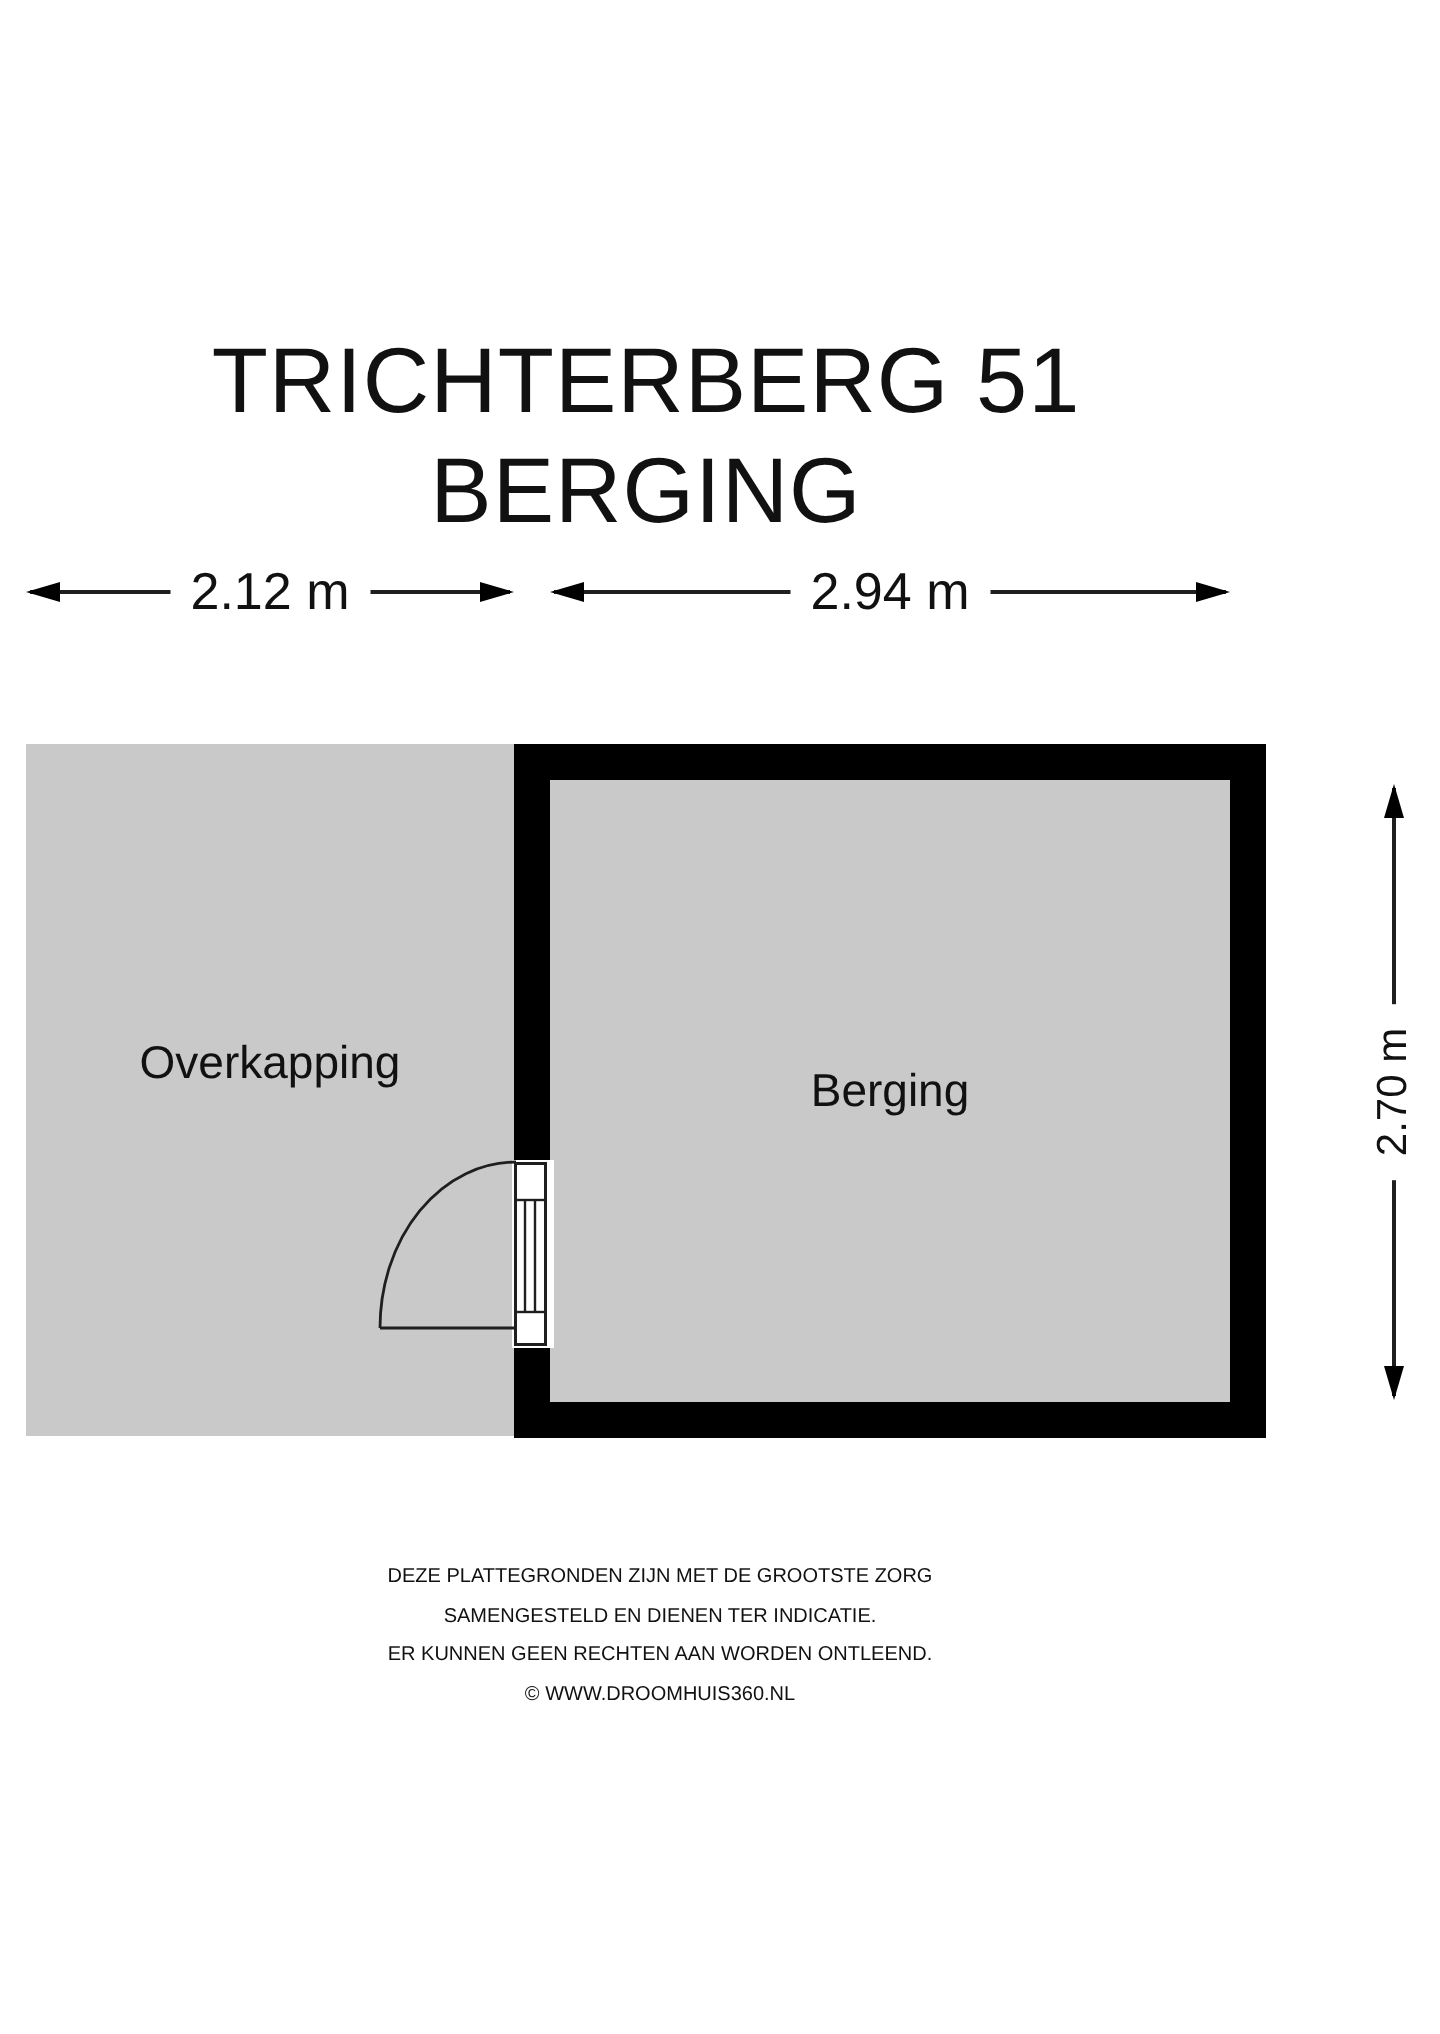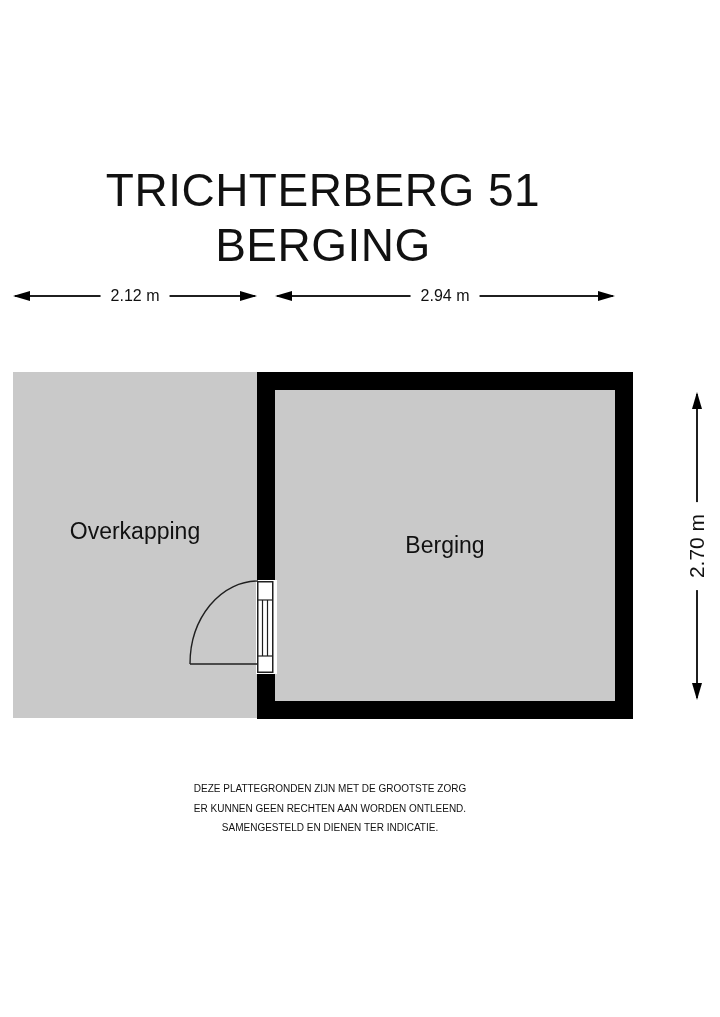--- a/index.html
+++ b/index.html
@@ -14,21 +14,21 @@
     letter-spacing:0.5px;white-space:nowrap;
   }
   
   .dim-h{position:absolute;height:16px;}
   .dim-h .dim-line{position:absolute;left:2px;right:2px;top:7px;height:2px;background:#1f1f1f;}
   .dim-h .ah{position:absolute;width:0;height:0;top:3px;}
   .dim-h .ah.left{left:0;border-top:5px solid transparent;border-bottom:5px solid transparent;border-right:17px solid #000;}
   .dim-h .ah.right{right:0;border-top:5px solid transparent;border-bottom:5px solid transparent;border-left:17px solid #000;}
   .dim-h .dim-label{
     position:absolute;left:50%;top:8px;transform:translate(-50%,-50%);
-    background:#fff;padding:0 10px;font-size:16px;white-space:nowrap;color:#111;
+    background:#fff;padding:0 10px;font-size:26px;white-space:nowrap;color:#111;
   }
   .dim-v{position:absolute;width:16px;}
   .dim-v .dim-line{position:absolute;top:2px;bottom:2px;left:7px;width:2px;background:#1f1f1f;}
   .dim-v .ah{position:absolute;width:0;height:0;left:3px;}
   .dim-v .ah.up{top:0;border-left:5px solid transparent;border-right:5px solid transparent;border-bottom:17px solid #000;}
   .dim-v .ah.down{bottom:0;border-left:5px solid transparent;border-right:5px solid transparent;border-top:17px solid #000;}
   .dim-v .dim-label{
     position:absolute;left:8px;top:50%;
     transform:translate(-50%,-50%) rotate(-90deg);
     background:#fff;padding:0 12px;font-size:21px;white-space:nowrap;color:#111;
@@ -117,17 +117,18 @@
 
     <svg class="door-swing" width="95" height="92" viewBox="0 0 95 92">
       <path d="M 5 88 L 73 88" fill="none" stroke="#1f1f1f" stroke-width="1.6"></path>
       <path d="M 5 88 A 68 83 0 0 1 73 5" fill="none" stroke="#1f1f1f" stroke-width="1.4"></path>
     </svg>
 
   </div>
 
   <div class="disclaimer">
     <div>DEZE PLATTEGRONDEN ZIJN MET DE GROOTSTE ZORG</div>
+    <div>SAMENGESTELD EN DIENEN TER INDICATIE.</div>
     <div>ER KUNNEN GEEN RECHTEN AAN WORDEN ONTLEEND.</div>
-    <div>SAMENGESTELD EN DIENEN TER INDICATIE.</div>
+    <div>© WWW.DROOMHUIS360.NL</div>
   </div>
 
 </div>
 
 </body></html>

